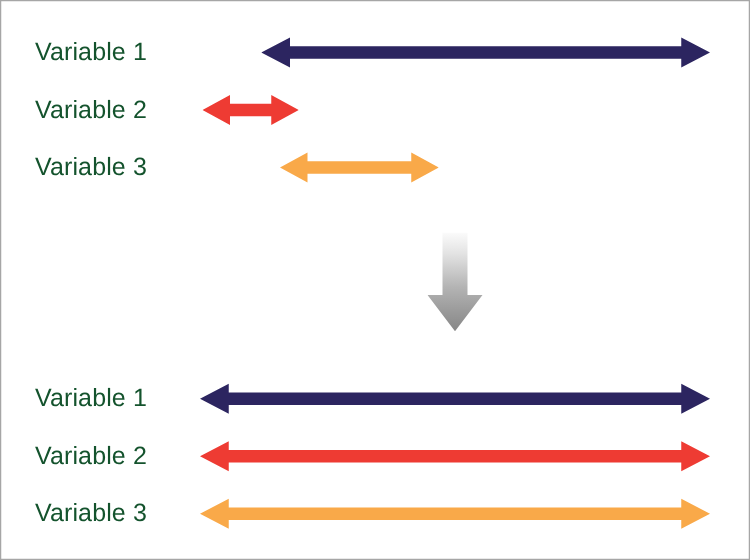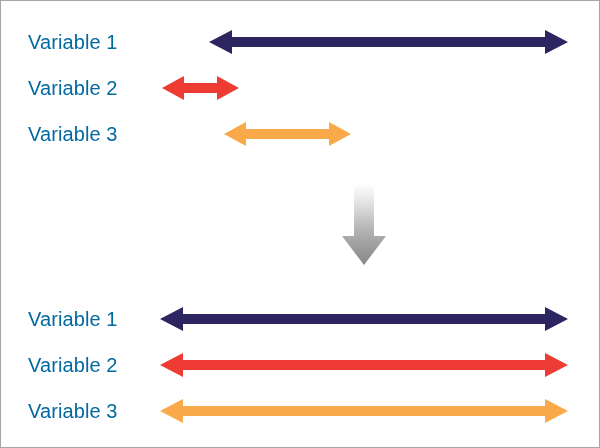--- a/index.html
+++ b/index.html
@@ -17,21 +17,21 @@
     background: #ffffff;
     border: 1px solid #a6a6a6;
     box-sizing: border-box;
     overflow: hidden;
   }
   .var-label {
     position: absolute;
     font-family: "Liberation Sans", sans-serif;
     font-size: 20px;
     font-weight: 400;
-    color: #0369a1;
+    color: #14532d;
     letter-spacing: 0.1px;
     white-space: nowrap;
     transform: translateY(-50%);
     line-height: 1;
   }
   .arrow-svg {
     position: absolute;
     display: block;
   }
   .diagram-group {

